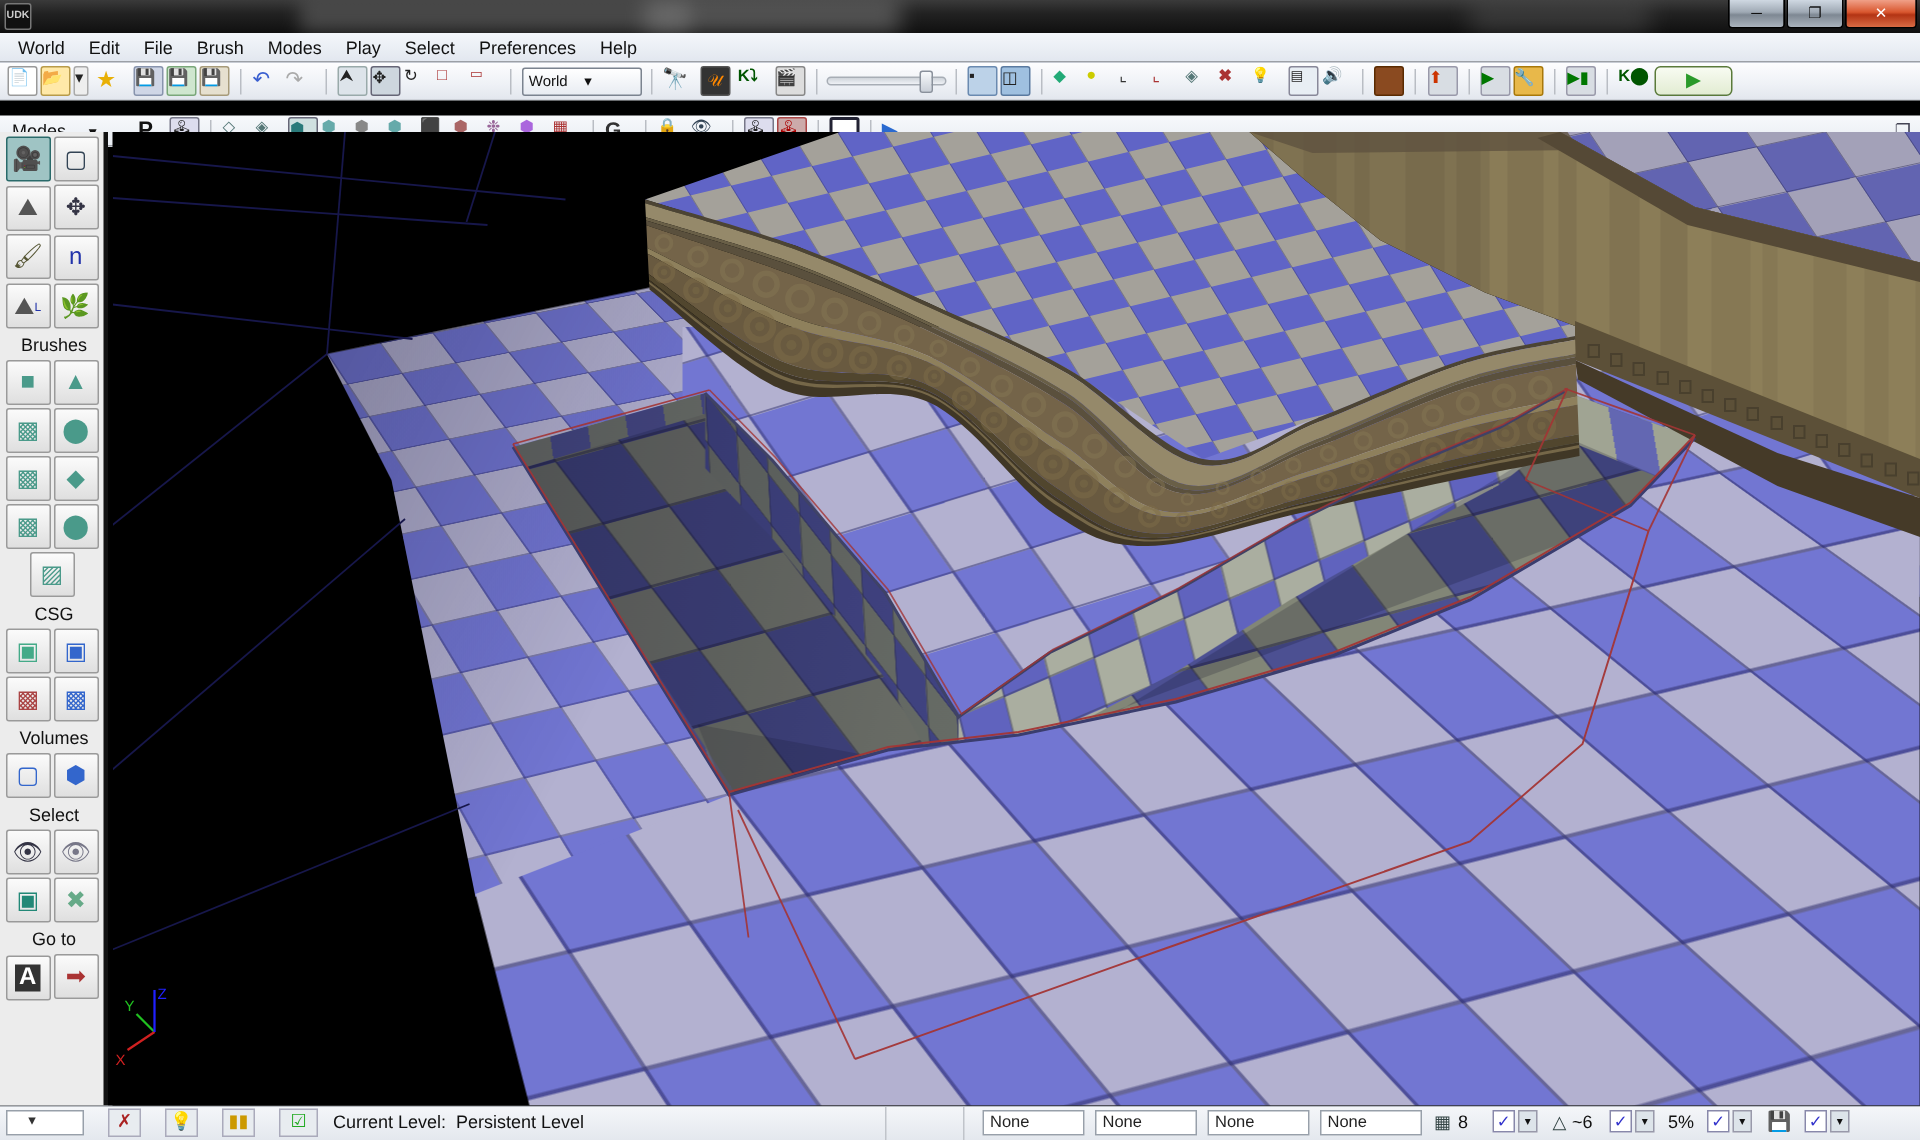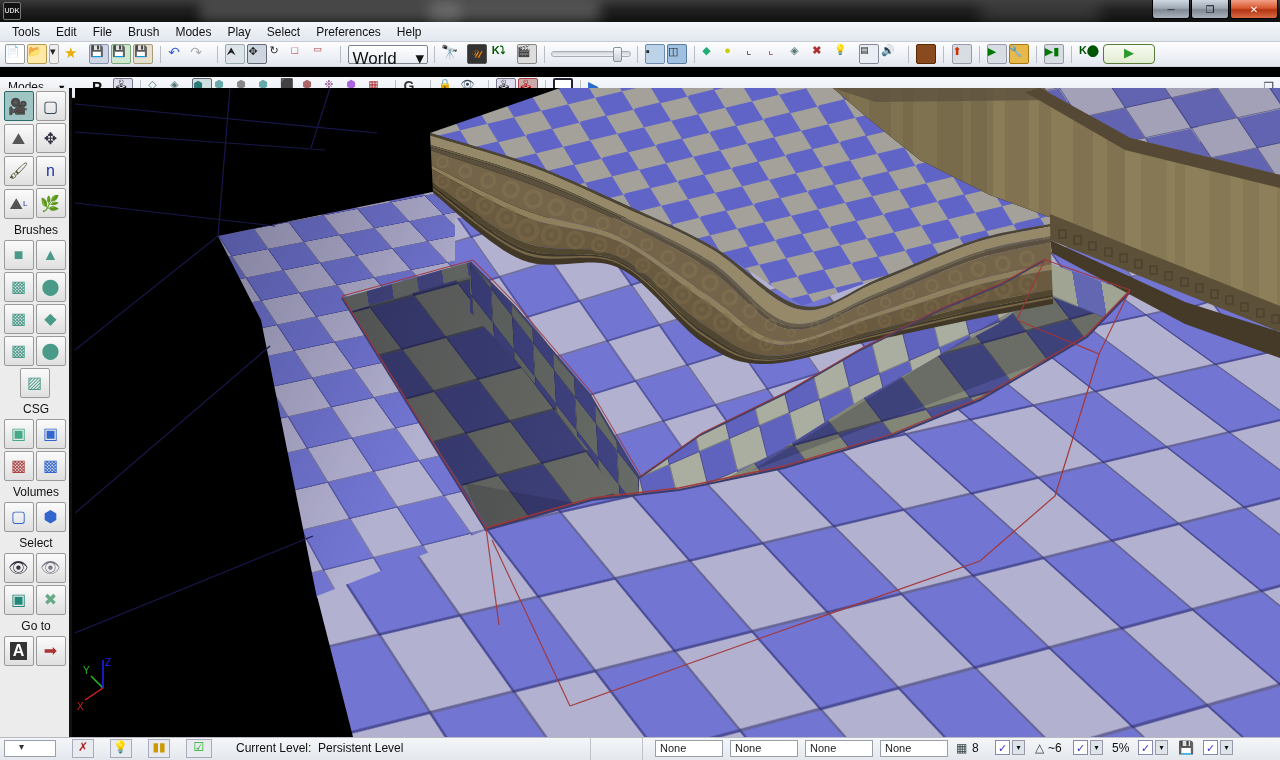--- a/index.html
+++ b/index.html
@@ -30,41 +30,41 @@
     <div class="blur2"></div>
     <div class="blur3"></div>
 <div class="udkicon">UDK</div>
 <div class="winbtns">
       <div class="winbtn">─</div>
       <div class="winbtn">❐</div>
       <div class="winbtn close">✕</div>
     </div>
   </div>
 <div class="menubar">
-    <span>Tools</span>
+    <span>World</span>
     <span>Edit</span>
     <span>File</span>
     <span>Brush</span>
     <span>Modes</span>
     <span>Play</span>
     <span>Select</span>
     <span>Preferences</span>
     <span>Help</span>
   </div>
 <div class="toolbar1">
     <div style="padding:2px 0 0 4px;white-space:nowrap;font-size:11px;color:#222">
 <span class="tbtn" style="background:#fff;border:1px solid #999">📄</span><span class="tbtn" style="background:#ffe9a8;border:1px solid #b89b4a">📂</span><span class="tbtn" style="width:10px;border:1px solid #aaa;background:#eee">▾</span>
 <span class="tbtn" style="color:#e8b007;font-size:15px">★</span>
 <span class="tbtn" style="background:#cfd6e6;border:1px solid #8894ad">💾</span><span class="tbtn" style="background:#cfe6cf;border:1px solid #7aa77a">💾</span><span class="tbtn" style="background:#e6e0cf;border:1px solid #a79b7a">💾</span>
 <span class="vsep"></span>
 <span class="tbtn" style="color:#3a5fd0;font-size:14px">↶</span><span class="tbtn" style="color:#aaa;font-size:14px">↷</span>
 <span class="vsep"></span>
 <span class="tbtn" style="border:1px solid #9aa;background:#dde4ea">⮝</span><span class="tbtn" style="border:1px solid #667;background:#cdd6de">✥</span><span class="tbtn">↻</span><span class="tbtn" style="color:#a33">□</span><span class="tbtn" style="color:#a33;font-size:9px">▭</span>
 <span class="vsep"></span>
-<span style="display:inline-block;vertical-align:middle;width:80px;height:19px;border:1px solid #7b838f;background:linear-gradient(180deg,#fff,#e8ecf2);border-radius:2px;font-size:17px;padding:2px 4px;color:#111">World&nbsp;&nbsp;&nbsp;&nbsp;▾</span>
+<span style="display:inline-block;vertical-align:middle;width:80px;height:19px;border:1px solid #7b838f;background:linear-gradient(180deg,#fff,#e8ecf2);border-radius:2px;font-size:10px;padding:2px 4px;color:#111">World&nbsp;&nbsp;&nbsp;&nbsp;▾</span>
 <span class="vsep"></span>
 <span class="tbtn" style="font-size:14px">🔭</span>
 <span class="tbtn" style="background:#333;border:1px solid #555;color:#f80;text-align:center;line-height:18px">𝒰</span>
 <span class="tbtn" style="color:#050;font-weight:bold">K⤵</span>
 <span class="tbtn" style="background:#ddd;border:1px solid #888">🎬</span>
 <span class="vsep"></span>
 <span style="display:inline-block;vertical-align:middle;width:80px;height:6px;background:linear-gradient(180deg,#cfd4da,#eef1f5);border:1px solid #a7adb5;border-radius:3px;position:relative"><span style="position:absolute;right:8px;top:-5px;width:9px;height:15px;background:linear-gradient(180deg,#f8fafc,#c9cfd8);border:1px solid #8a919c;border-radius:2px"></span></span>
 <span class="vsep"></span>
 <span class="tbtn" style="background:#bcd2e8;border:1px solid #6a8ab0">▪</span><span class="tbtn" style="background:#9fc0e0;border:1px solid #5a7aa0">◫</span>
 <span class="vsep"></span>
@@ -109,21 +109,21 @@
         <b style="color:#fff;background:#333;padding:0 3px">A</b>
       </span><span class="sbtn" style="color:#a33">➡</span></div>
   </div>
 <div class="statusbar">
     <div style="position:relative;height:22px;font-size:12px">
 <span style="position:absolute;left:4px;top:2px;width:52px;height:17px;border:1px solid #98a0aa;background:#fff;font-size:10px;color:#333">&nbsp;&nbsp;&nbsp;&nbsp;&nbsp;▾</span>
 <span style="position:absolute;left:72px;top:1px;width:22px;height:19px;border:1px solid #aab;background:#e8ecf0;text-align:center;color:#a22">✗</span>
 <span style="position:absolute;left:110px;top:1px;width:22px;height:19px;border:1px solid #aab;background:#e8ecf0;text-align:center;color:#9cf">💡</span>
 <span style="position:absolute;left:148px;top:1px;width:22px;height:19px;border:1px solid #aab;background:#e8ecf0;text-align:center;color:#c90">▮▮</span>
 <span style="position:absolute;left:186px;top:1px;width:26px;height:19px;border:1px solid #aab;background:#e8ecf0;text-align:center;color:#2a2">☑</span>
-<span style="position:absolute;left:236px;top:3px;color:#111">Current Level:&nbsp; Persistent Level</span>
+<span style="position:absolute;left:222px;top:3px;color:#111">Current Level:&nbsp; Persistent Level</span>
 <span style="position:absolute;left:590px;top:0;width:1px;height:22px;background:#c0c4ca"></span>
 <span style="position:absolute;left:642px;top:0;width:1px;height:22px;background:#c0c4ca"></span>
 <span style="position:absolute;left:655px;top:2px;width:68px;height:17px;border:1px solid #98a0aa;background:#fff;padding:1px 4px;color:#222;font-size:11px">None</span>
 <span style="position:absolute;left:730px;top:2px;width:68px;height:17px;border:1px solid #98a0aa;background:#fff;padding:1px 4px;color:#222;font-size:11px">None</span>
 <span style="position:absolute;left:805px;top:2px;width:68px;height:17px;border:1px solid #98a0aa;background:#fff;padding:1px 4px;color:#222;font-size:11px">None</span>
 <span style="position:absolute;left:880px;top:2px;width:68px;height:17px;border:1px solid #98a0aa;background:#fff;padding:1px 4px;color:#222;font-size:11px">None</span>
 <span style="position:absolute;left:956px;top:3px;color:#344">▦</span>
       <span style="position:absolute;left:972px;top:3px;color:#111">8</span>
 <span style="position:absolute;left:995px;top:2px;width:15px;height:15px;border:1px solid #88a;background:#fff;color:#33c;font-size:11px;text-align:center;line-height:14px">✓</span>
 <span style="position:absolute;left:1012px;top:2px;width:13px;height:15px;border:1px solid #99a;background:#dde4ea;font-size:8px;text-align:center;line-height:14px">▾</span>

